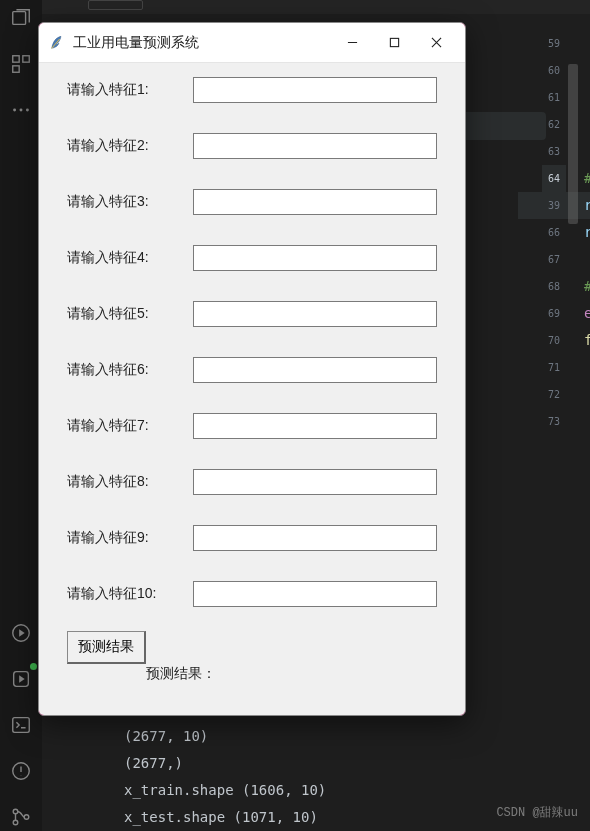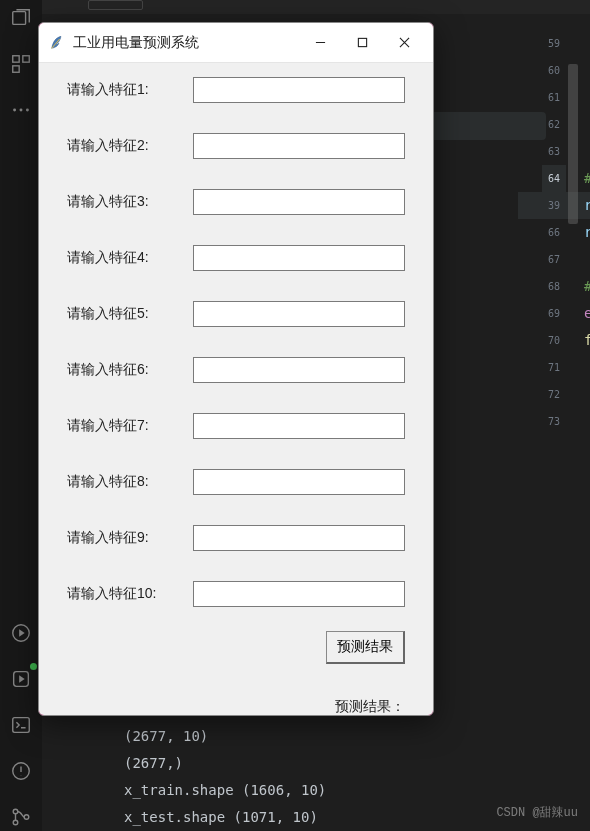--- a/index.html
+++ b/index.html
@@ -94,21 +94,21 @@
       right: 12px;
       color: rgba(200,200,200,0.55);
       font-size: 12px;
       font-family: Liberation Mono, monospace;
     }
     
     .tk-window {
       position: absolute;
       left: 38px;
       top: 22px;
-      width: 396px;
+      width: 428px;
       height: 694px;
       background: #ec4899;
       border: 1px solid #888;
       border-radius: 6px;
       box-shadow: 0 8px 30px rgba(0,0,0,0.5);
       display: flex;
       flex-direction: column;
       overflow: hidden;
     }
     .titlebar {
@@ -146,22 +146,22 @@
     .field-input {
       flex:1;
       height: 26px;
       border:1px solid #7a7a7a;
       background:#fff;
       padding: 2px 4px;
       font-size:13px;
     }
     .predict-section {
       display:flex;
-      flex-direction:column;
-      align-items:flex-end;
+      flex-direction:row;
+      align-items:flex-start;
       margin-top: -6px;
     }
     .predict-btn {
       padding: 6px 10px;
       font-size: 14px;
       background:#f0f0f0;
       border:1px solid #888;
       border-bottom:2px solid #666;
       border-right:2px solid #666;
       cursor:pointer;

